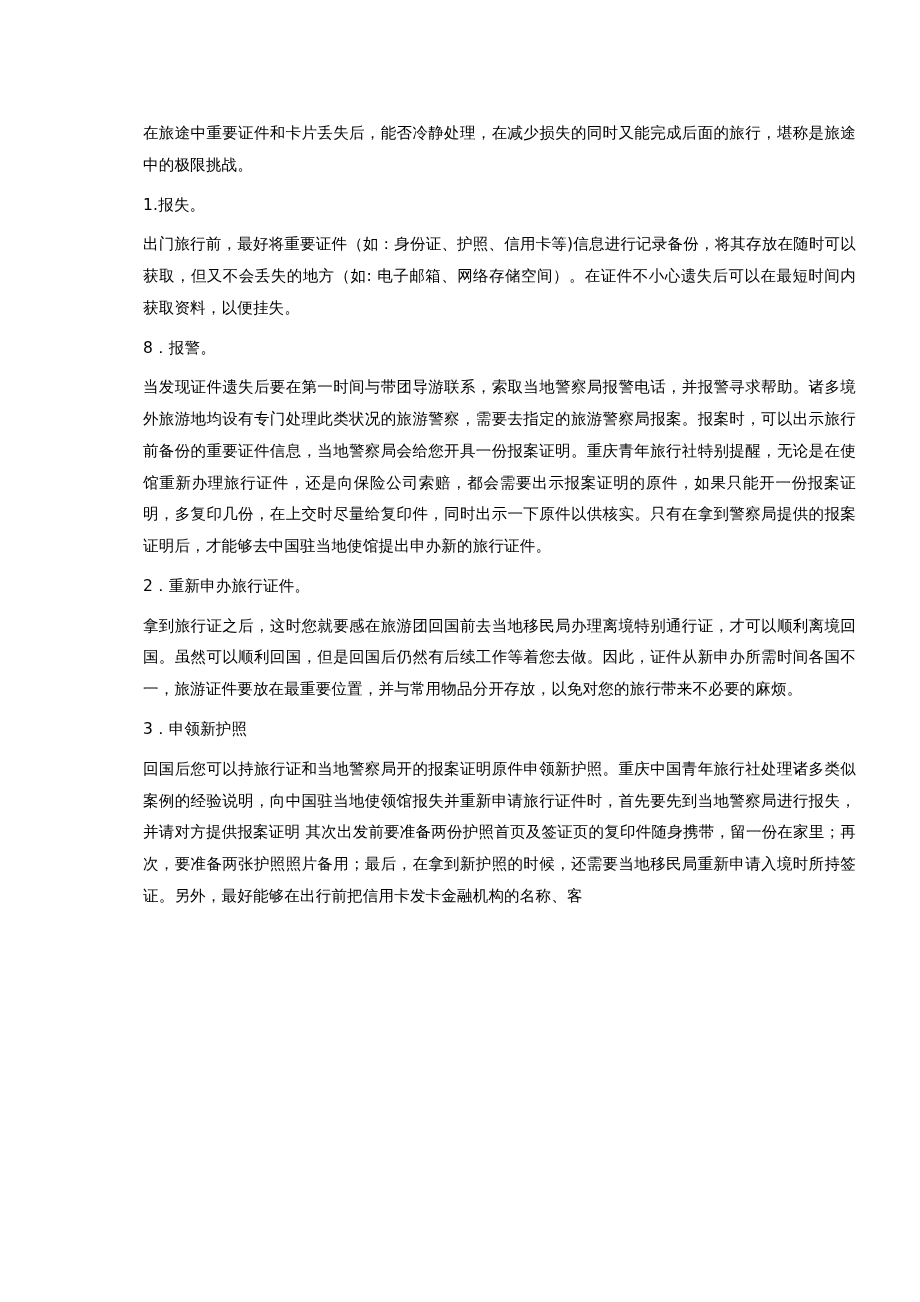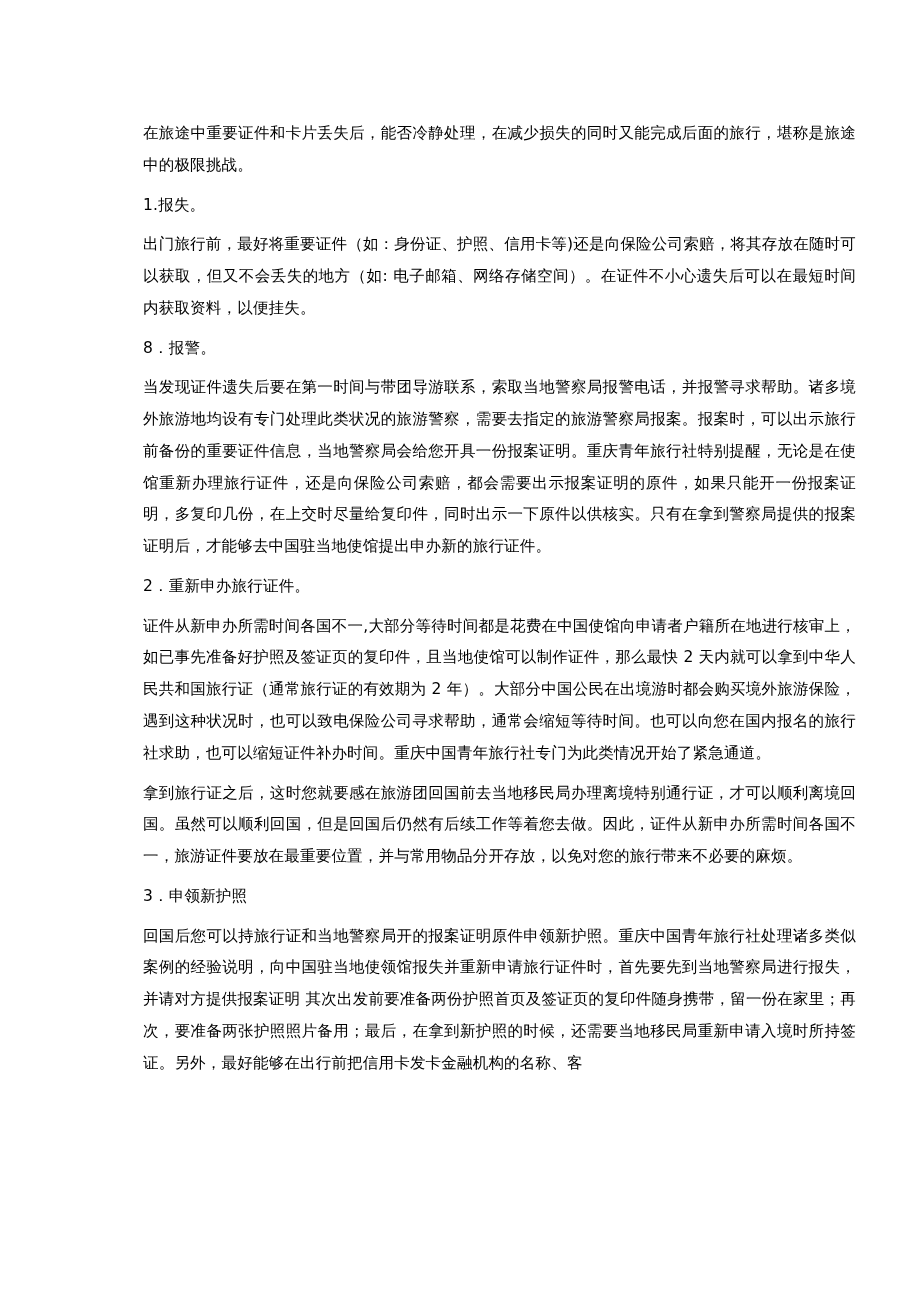--- a/index.html
+++ b/index.html
@@ -42,22 +42,21 @@
     margin-top: 8px;
   }
 </style>
 </head>
 <body>
 
 <div class="page">
   <div class="doc-body">
     <p class="para">在旅途中重要证件和卡片丢失后，能否冷静处理，在减少损失的同时又能完成后面的旅行，堪称是旅途中的极限挑战。</p>
     <p class="heading">1.报失。</p>
-    <p class="para">出门旅行前，最好将重要证件（如：身份证、护照、信用卡等)还是向保险公司索赔，将其存放在随时可以获取，但又不会丢失的地方（如: 电子邮箱、网络存储空间）。在证件不小心遗失后可以在最短时间内获取资料，以便挂失。</p>
+    <p class="para">出门旅行前，最好将重要证件（如：身份证、护照、信用卡等)信息进行记录备份，将其存放在随时可以获取，但又不会丢失的地方（如: 电子邮箱、网络存储空间）。在证件不小心遗失后可以在最短时间内获取资料，以便挂失。</p>
     <p class="heading">8．报警。</p>
     <p class="para">当发现证件遗失后要在第一时间与带团导游联系，索取当地警察局报警电话，并报警寻求帮助。诸多境外旅游地均设有专门处理此类状况的旅游警察，需要去指定的旅游警察局报案。报案时，可以出示旅行前备份的重要证件信息，当地警察局会给您开具一份报案证明。重庆青年旅行社特别提醒，无论是在使馆重新办理旅行证件，还是向保险公司索赔，都会需要出示报案证明的原件，如果只能开一份报案证明，多复印几份，在上交时尽量给复印件，同时出示一下原件以供核实。只有在拿到警察局提供的报案证明后，才能够去中国驻当地使馆提出申办新的旅行证件。</p>
     <p class="heading">2．重新申办旅行证件。</p>
-    <p class="para">证件从新申办所需时间各国不一,大部分等待时间都是花费在中国使馆向申请者户籍所在地进行核审上，如已事先准备好护照及签证页的复印件，且当地使馆可以制作证件，那么最快 2 天内就可以拿到中华人民共和国旅行证（通常旅行证的有效期为 2 年）。大部分中国公民在出境游时都会购买境外旅游保险，遇到这种状况时，也可以致电保险公司寻求帮助，通常会缩短等待时间。也可以向您在国内报名的旅行社求助，也可以缩短证件补办时间。重庆中国青年旅行社专门为此类情况开始了紧急通道。</p>
     <p class="para">拿到旅行证之后，这时您就要感在旅游团回国前去当地移民局办理离境特别通行证，才可以顺利离境回国。虽然可以顺利回国，但是回国后仍然有后续工作等着您去做。因此，证件从新申办所需时间各国不一，旅游证件要放在最重要位置，并与常用物品分开存放，以免对您的旅行带来不必要的麻烦。</p>
     <p class="heading">3．申领新护照</p>
     <p class="para">回国后您可以持旅行证和当地警察局开的报案证明原件申领新护照。重庆中国青年旅行社处理诸多类似案例的经验说明，向中国驻当地使领馆报失并重新申请旅行证件时，首先要先到当地警察局进行报失，并请对方提供报案证明 其次出发前要准备两份护照首页及签证页的复印件随身携带，留一份在家里；再次，要准备两张护照照片备用；最后，在拿到新护照的时候，还需要当地移民局重新申请入境时所持签证。另外，最好能够在出行前把信用卡发卡金融机构的名称、客</p>
   </div>
 </div>
 
 </body></html>

